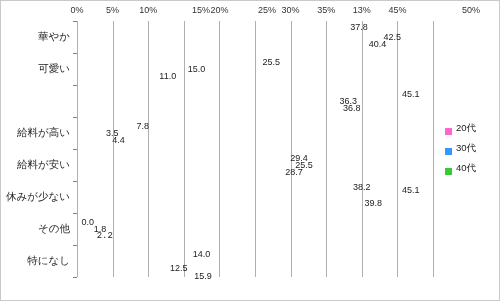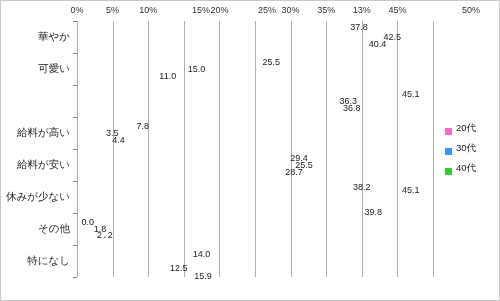--- a/index.html
+++ b/index.html
@@ -220,21 +220,21 @@
           <div class="bar-value">28.7</div>
         </div>
       </div>
       <div class="cat-group" style="top: 160px; height: 32px;">
         <div class="cat-label">休みが少ない</div>
         <div class="axis-tick" style="top: 0px;"></div>
         <div class="bar-row" style="top: 5.5px; width: 321.112px;">
           <div class="bar bar-20" style="background: rgb(255, 102, 204);"></div>
           <div class="bar-value">45.1</div>
         </div>
-        <div class="bar-row" style="top: 27px; width: 283.376px;">
+        <div class="bar-row" style="top: 18px; width: 283.376px;">
           <div class="bar bar-30" style="background: rgb(51, 153, 255);"></div>
           <div class="bar-value">39.8</div>
         </div>
         <div class="bar-row" style="top: 2px; width: 271.984px;">
           <div class="bar bar-40" style="background: rgb(51, 204, 51);"></div>
           <div class="bar-value">38.2</div>
         </div>
       </div>
       <div class="cat-group" style="top: 192px; height: 32px;">
         <div class="cat-label">その他</div>

